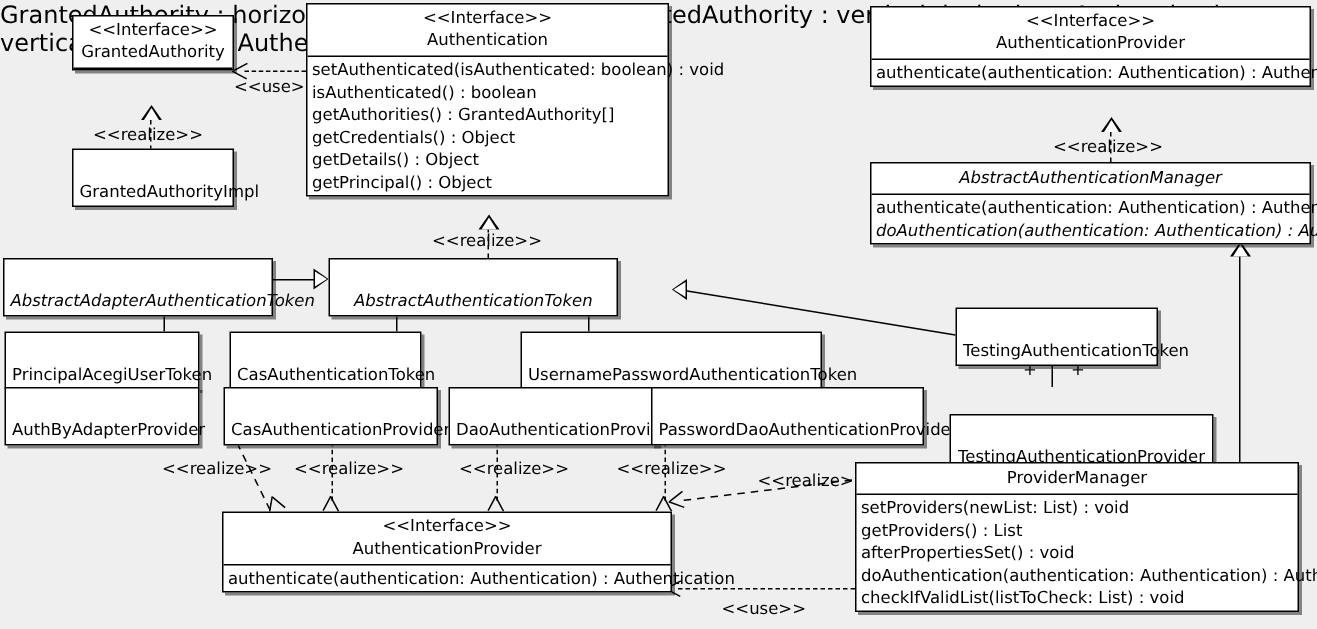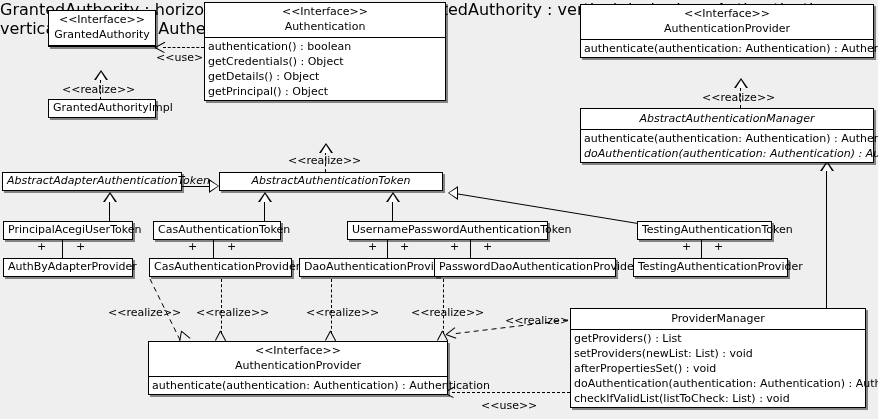--- a/index.html
+++ b/index.html
@@ -59,20 +59,21 @@
     font-size: 11px;
     line-height: 15px;
     white-space: nowrap;
     padding-left: 3px;
   }
   .cls .op.italic {
     font-style: italic;
   }
   .cls.compact .hdr {
     padding: 1px 4px 2px 4px;
+    margin-top: 20px;
   }
   .cls.compact .cname {
     line-height: 14px;
   }
 
   
   .ln {
     position: absolute;
     background: #000000;
     z-index: 2;
@@ -200,21 +201,23 @@
     </div>
   </div>
 
   
   <div class="cls" style="left:204px; top:2px; width:242px;">
     <div class="hdr sep">
       <span class="stereo">&lt;&lt;Interface&gt;&gt;</span>
       <span class="cname">Authentication</span>
     </div>
     <div class="ops">
-      <span class="op">authentication() : boolean</span>
+      <span class="op">setAuthenticated(isAuthenticated: boolean) : void</span>
+      <span class="op">isAuthenticated() : boolean</span>
+      <span class="op">getAuthorities() : GrantedAuthority[]</span>
       <span class="op">getCredentials() : Object</span>
       <span class="op">getDetails() : Object</span>
       <span class="op">getPrincipal() : Object</span>
     </div>
   </div>
 
   
   <div class="cls" style="left:580px; top:4px; width:294px;">
     <div class="hdr sep">
       <span class="stereo">&lt;&lt;Interface&gt;&gt;</span>
@@ -237,21 +240,21 @@
   </div>
 
   
   <div class="cls compact" style="left:2px; top:172px; width:180px;">
     <div class="hdr">
       <span class="cname italic">AbstractAdapterAuthenticationToken</span>
     </div>
   </div>
 
   
-  <div class="cls compact" style="left:219px; top:172px; width:224px;">
+  <div class="cls compact" style="left:219px; top:172px; width:193px;">
     <div class="hdr">
       <span class="cname italic">AbstractAuthenticationToken</span>
     </div>
   </div>
 
   
   <div class="cls compact" style="left:3px; top:221px; width:130px;">
     <div class="hdr">
       <span class="cname">PrincipalAcegiUserToken</span>
     </div>
@@ -265,21 +268,21 @@
   </div>
 
   
   <div class="cls compact" style="left:347px; top:221px; width:201px;">
     <div class="hdr">
       <span class="cname">UsernamePasswordAuthenticationToken</span>
     </div>
   </div>
 
   
-  <div class="cls compact" style="left:637px; top:221px; width:135px;">
+  <div class="cls compact" style="left:637px; top:205px; width:135px;">
     <div class="hdr">
       <span class="cname">TestingAuthenticationToken</span>
     </div>
   </div>
 
   
   <div class="cls compact" style="left:3px; top:258px; width:130px;">
     <div class="hdr">
       <span class="cname">AuthByAdapterProvider</span>
     </div>
@@ -300,21 +303,21 @@
   </div>
 
   
   <div class="cls compact" style="left:434px; top:258px; width:182px;">
     <div class="hdr">
       <span class="cname">PasswordDaoAuthenticationProvider</span>
     </div>
   </div>
 
   
-  <div class="cls compact" style="left:633px; top:258px; width:155px;">
+  <div class="cls compact" style="left:633px; top:276px; width:176px;">
     <div class="hdr">
       <span class="cname">TestingAuthenticationProvider</span>
     </div>
   </div>
 
   
   <div class="cls" style="left:148px; top:341px; width:300px;">
     <div class="hdr sep">
       <span class="stereo">&lt;&lt;Interface&gt;&gt;</span>
       <span class="cname">AuthenticationProvider</span>
@@ -323,22 +326,22 @@
       <span class="op">authenticate(authentication: Authentication) : Authentication</span>
     </div>
   </div>
 
   
   <div class="cls" style="left:570px; top:308px; width:296px;">
     <div class="hdr sep">
       <span class="cname">ProviderManager</span>
     </div>
     <div class="ops">
+      <span class="op">setProviders(newList: List) : void</span>
       <span class="op">getProviders() : List</span>
-      <span class="op">setProviders(newList: List) : void</span>
       <span class="op">afterPropertiesSet() : void</span>
       <span class="op">doAuthentication(authentication: Authentication) : Authentication</span>
       <span class="op">checkIfValidList(listToCheck: List) : void</span>
     </div>
   </div>
 
   
 
    GrantedAuthority : horizontal dashed at y=47 --&gt;
   <div class="dashh" style="left:163px; top:47px; width:41px;"></div>

